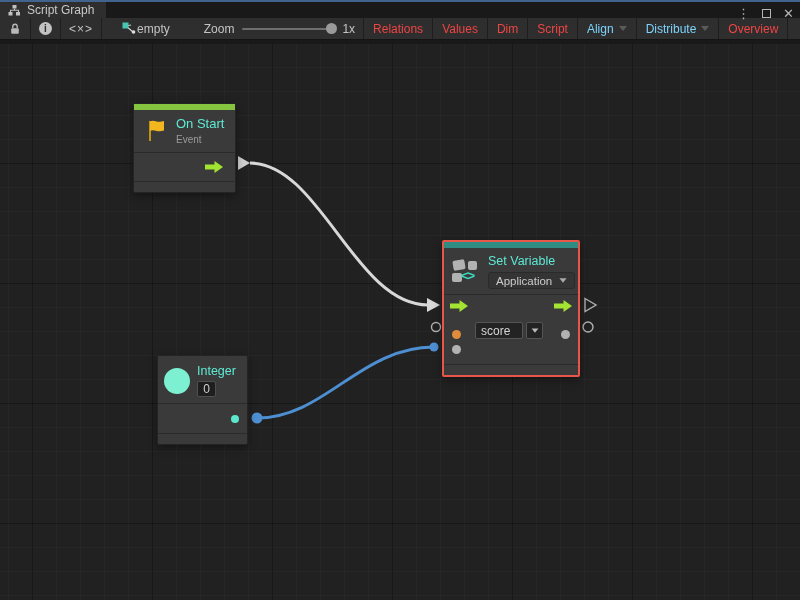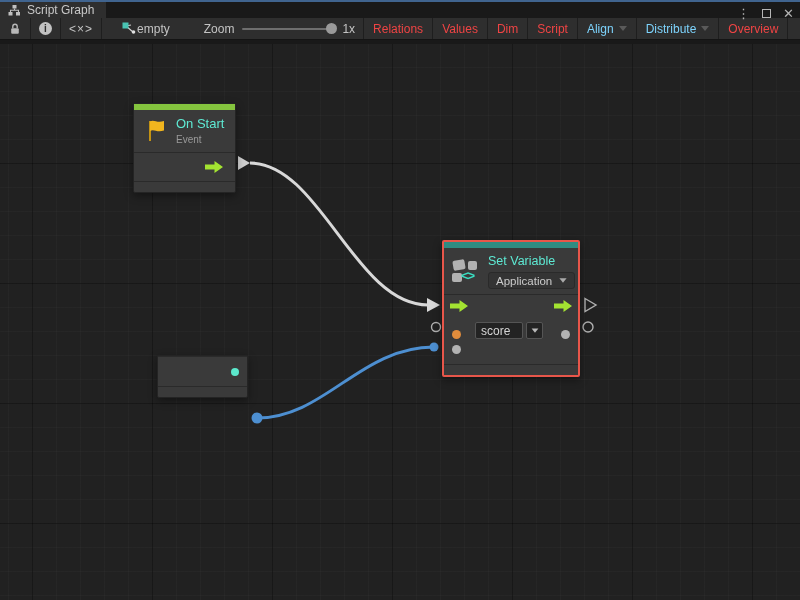--- a/index.html
+++ b/index.html
@@ -257,20 +257,27 @@
           <span class="dot dot-gray ml-auto"></span>
         </div>
         <div class="prow prow3">
           <span class="dot dot-gray"></span>
         </div>
       </div>
       <div class="nfooter"></div>
     </div>
 
     <div class="node node-integer">
+      <div class="nheader" style="padding:8px 8px 6px 6px; gap:7px;">
+        <span class="int-circle"></span>
+        <div>
+          <div class="ntitle" style="font-size:12.5px">Integer</div>
+          <span class="int-value">0</span>
+        </div>
+      </div>
       <div class="nbody">
         <span class="int-port"></span>
       </div>
       <div class="nfooter"></div>
     </div>
 
   </div>
 </div>
 
 </body></html>

